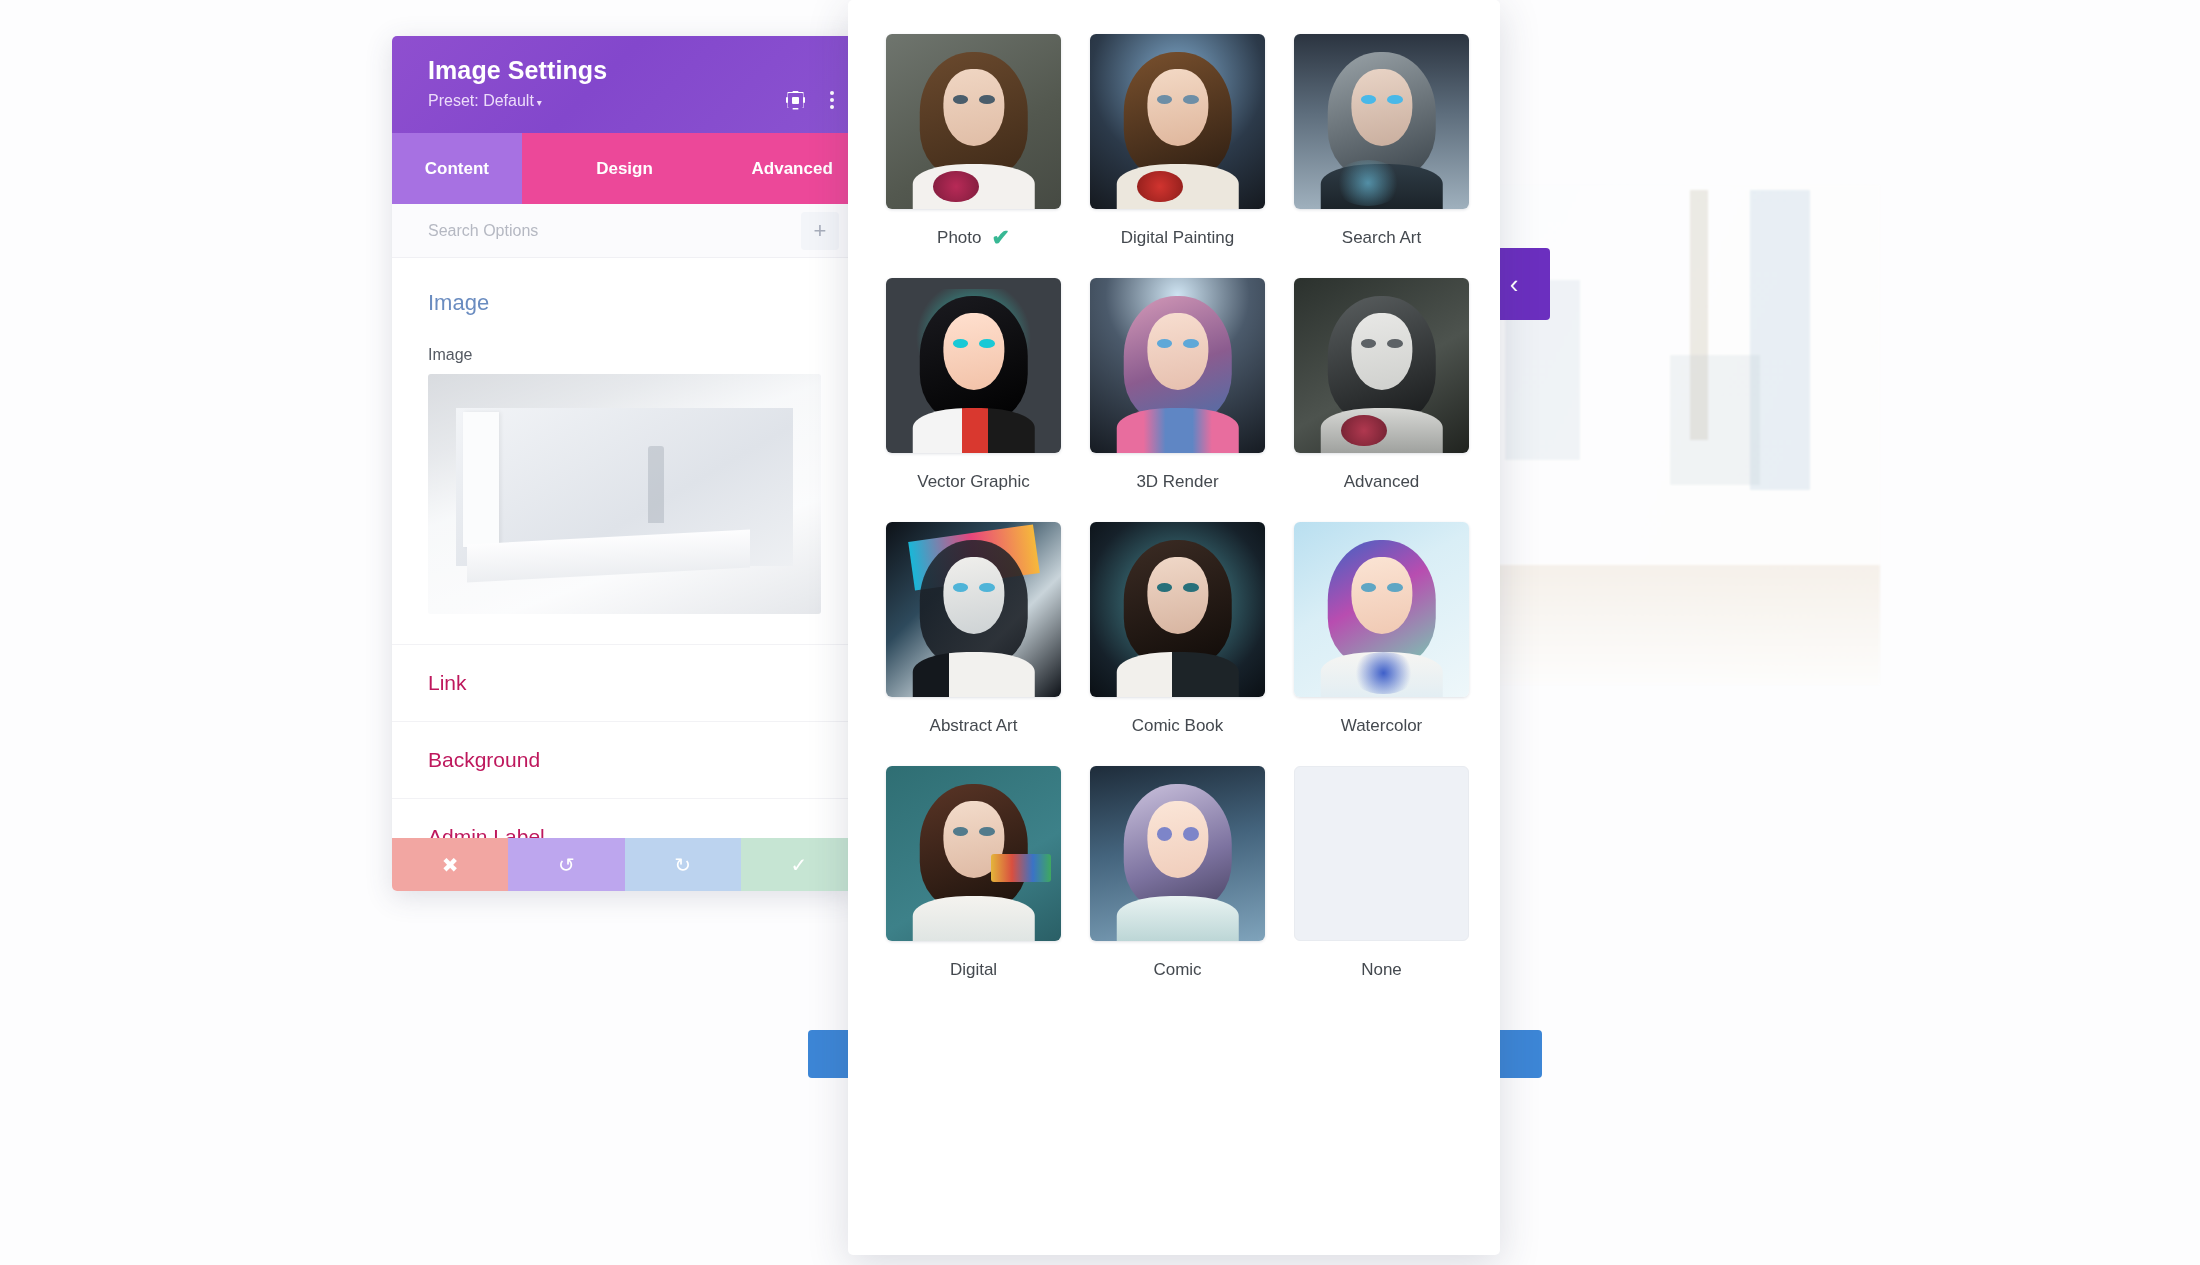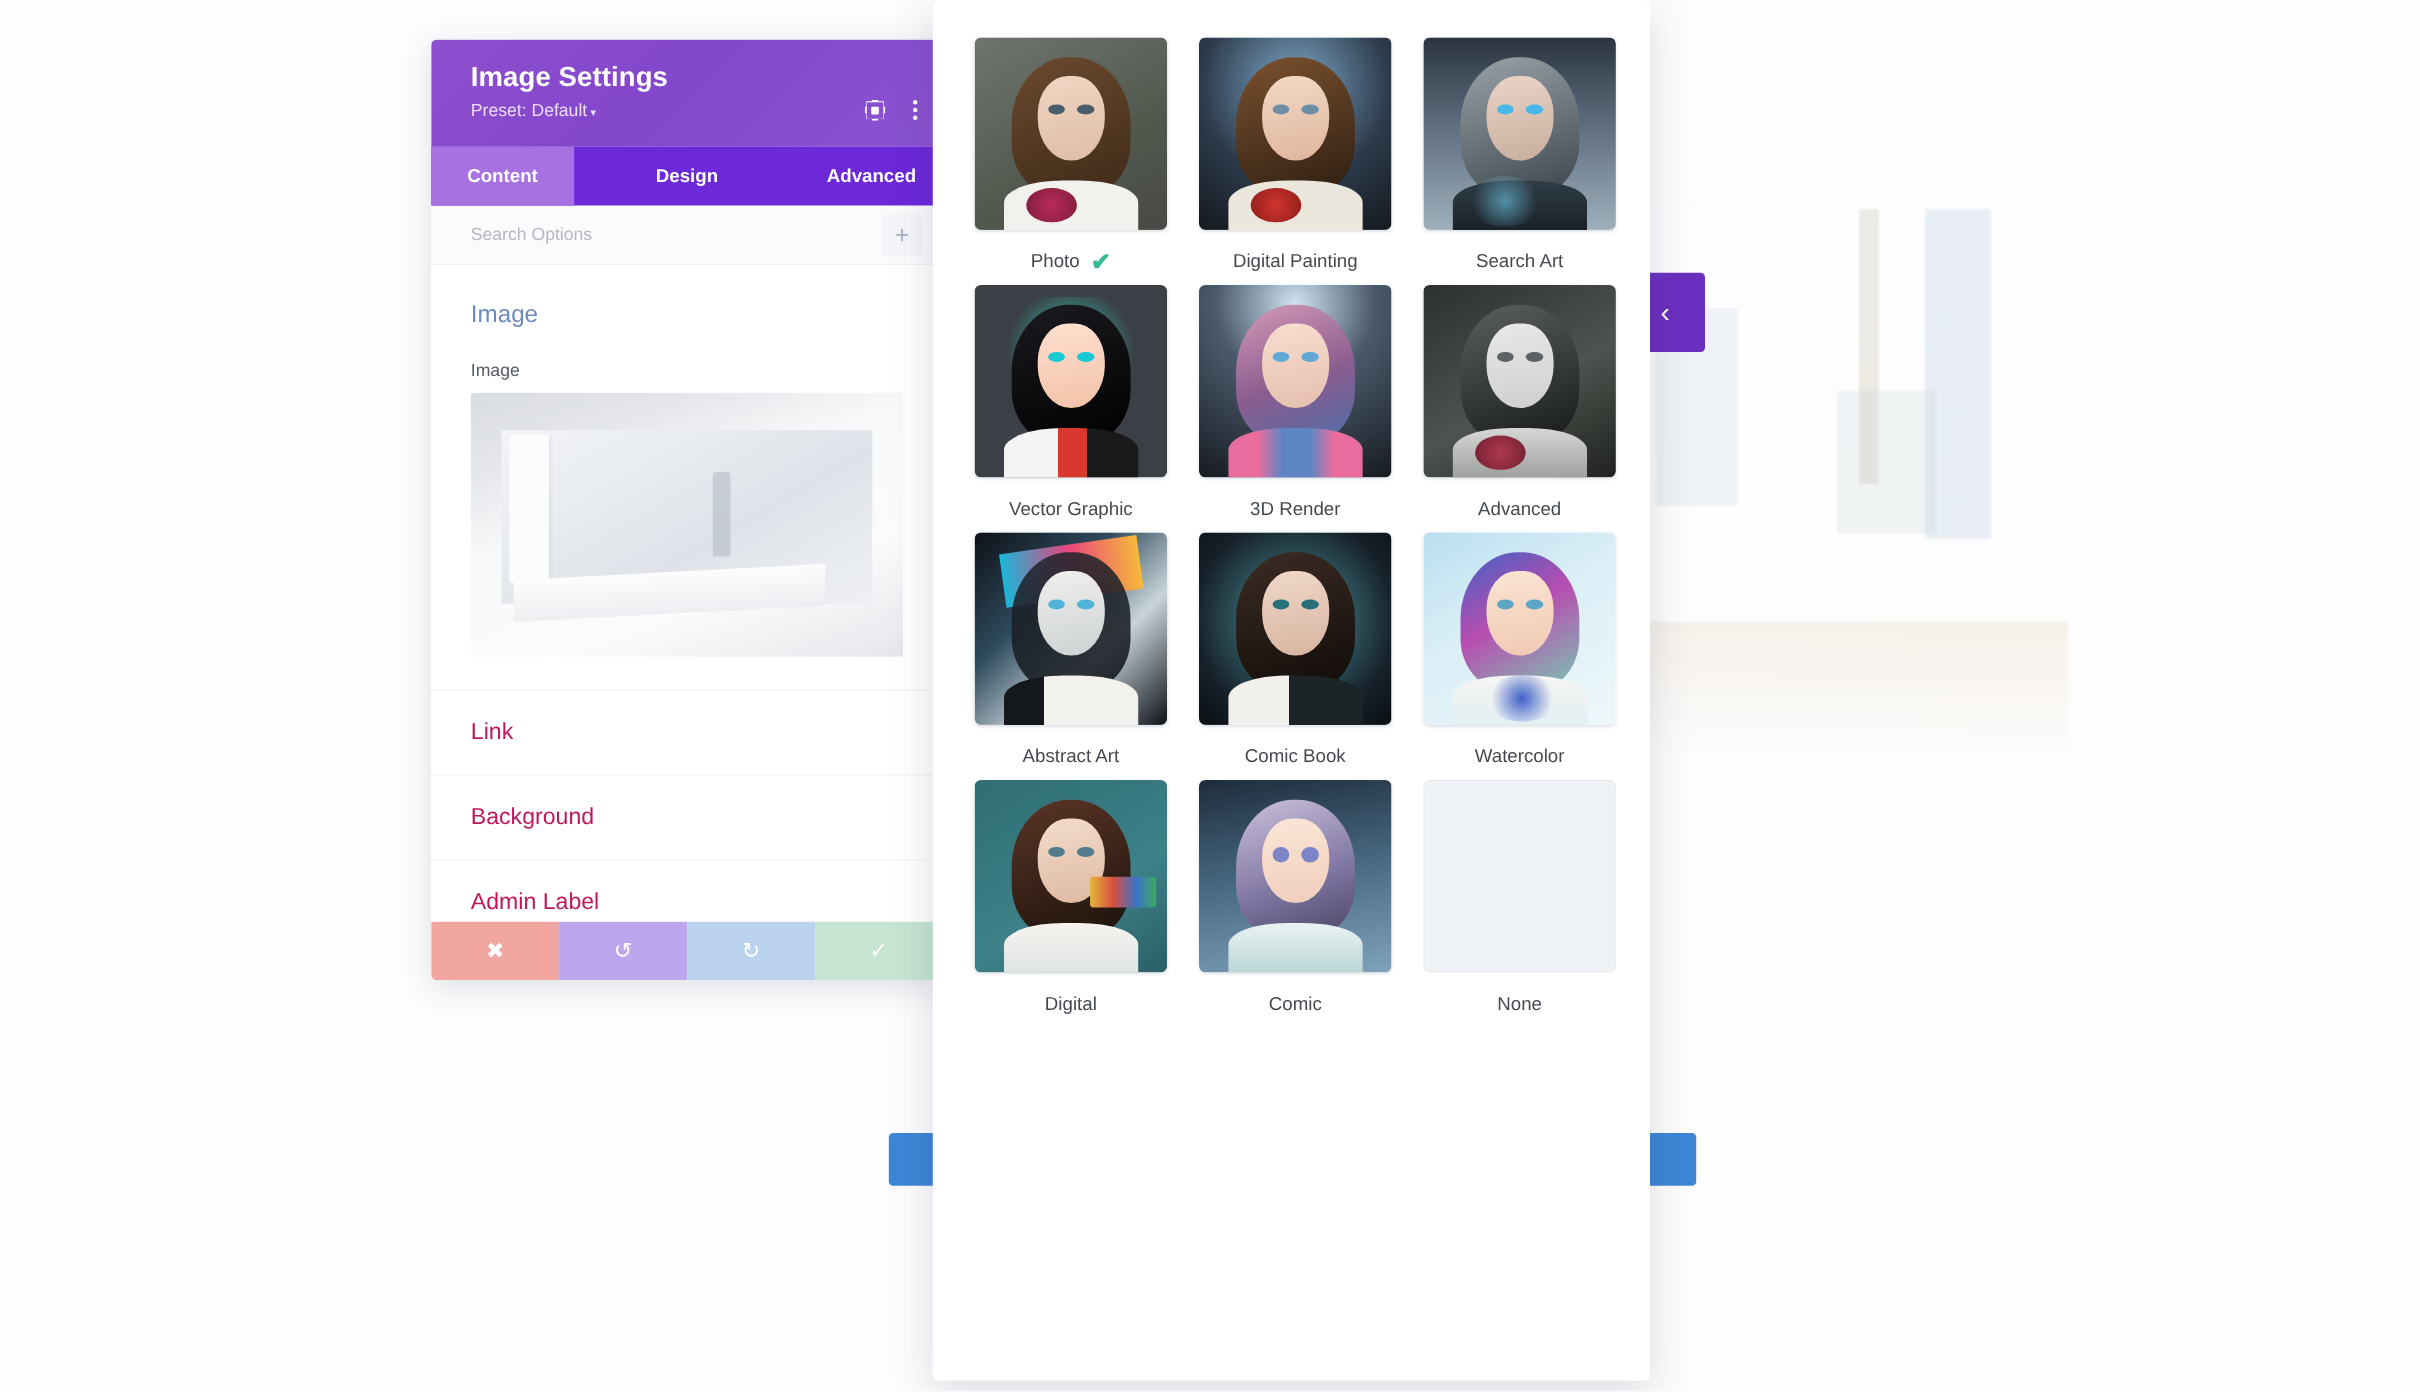--- a/index.html
+++ b/index.html
@@ -48,21 +48,21 @@
   .ico-focus::before, .ico-focus::after { content:""; position:absolute; }
   .ico-focus::before {
     inset: 0; border: 2px solid #fff; border-radius: 3px;
     clip-path: polygon(0 0,35% 0,35% 8%,8% 8%,8% 35%,0 35%, 0 65%, 8% 65%, 8% 92%, 35% 92%, 35% 100%, 0 100%,
                        100% 100%, 65% 100%, 65% 92%, 92% 92%, 92% 65%, 100% 65%, 100% 35%, 92% 35%, 92% 8%, 65% 8%, 65% 0, 100% 0);
   }
   .ico-focus::after { left: 6px; top: 6px; width: 7px; height: 7px; background: #fff; border-radius: 1px; }
   .ico-dots { width: 14px; height: 20px; display: flex; flex-direction: column; justify-content: center; gap: 3px; align-items: center; }
   .ico-dots i { display: block; width: 4px; height: 4px; background: #fff; border-radius: 50%; }
 
-  .sp-tabs { display: flex; height: 54px; background: #6d28d9; gap: 38px; }
+  .sp-tabs { display: flex; height: 71px; background: #ec4899; gap: 38px; }
   .sp-tab { flex: 1; display: flex; align-items: center; justify-content: center;
             color: #fff; font-size: 17px; font-weight: 600; }
   .sp-tab.active { background: #a771e2; }
 
   .sp-search { height: 54px; display: flex; align-items: center; padding: 0 18px 0 36px;
                background: #fbfbfd; border-bottom: 1px solid #f0f0f4; }
   .sp-search-ph { color: #b5b8c2; font-size: 16px; flex: 1; }
   .sp-plus { width: 38px; height: 38px; background: #f3f5f9; border-radius: 4px;
              display: flex; align-items: center; justify-content: center; color: #a8aebb; font-size: 22px; font-weight: 300; }
 
@@ -105,21 +105,21 @@
   .peek.blue-left  { left: 808px; top: 1030px; width: 54px; height: 48px; background: #3d86d6; }
   .peek.blue-right { left: 1488px; top: 1030px; width: 54px; height: 48px; background: #3d86d6; }
 
   
   .modal {
     position: absolute; left: 848px; top: 0; width: 652px; height: 1255px;
     background: #ffffff; border-radius: 5px;
     box-shadow: 0 10px 40px rgba(45,55,85,0.17);
     padding: 34px 0 0 0;
   }
-  .grid { display: grid; grid-template-columns: repeat(3, 175px); gap: 8px 29px; padding: 0 38px; }
+  .grid { display: grid; grid-template-columns: repeat(3, 175px); gap: 27px 29px; padding: 0 38px; }
   .cell { width: 175px; }
   .thumb { width: 175px; height: 175px; border-radius: 6px; overflow: hidden; position: relative;
            box-shadow: 0 1px 3px rgba(30,40,70,0.14); }
   .cell-label-row { display: flex; align-items: center; justify-content: center; gap: 10px;
                     margin-top: 16px; height: 26px; }
   .cell-label { font-size: 17px; color: #44494f; }
   .check { color: #38b894; font-size: 22px; font-weight: 700; line-height: 1; }
   .thumb.none-thumb { background: #eef1f6; box-shadow: none; border: 1px solid #e8ebf0; }
 
   

